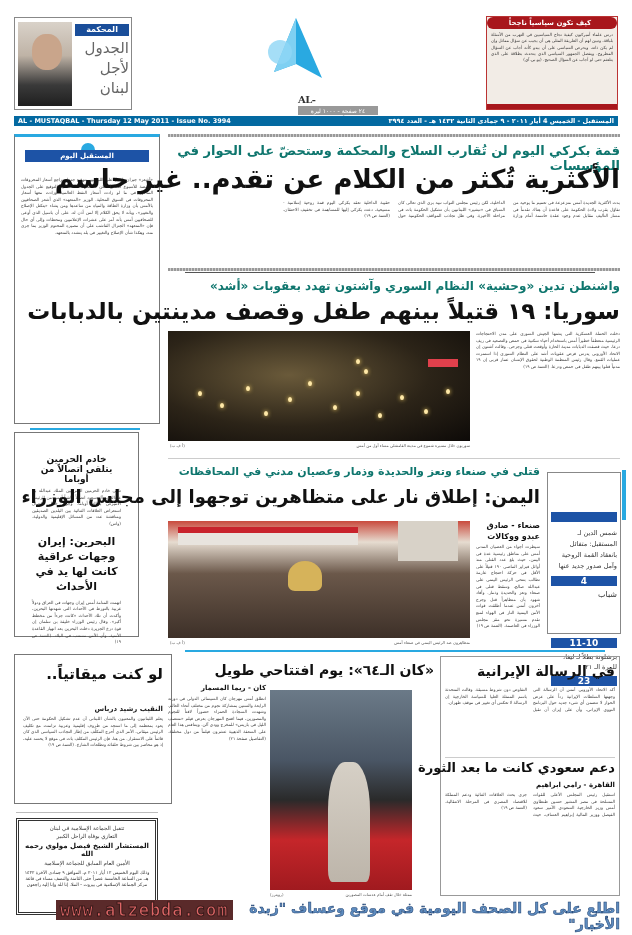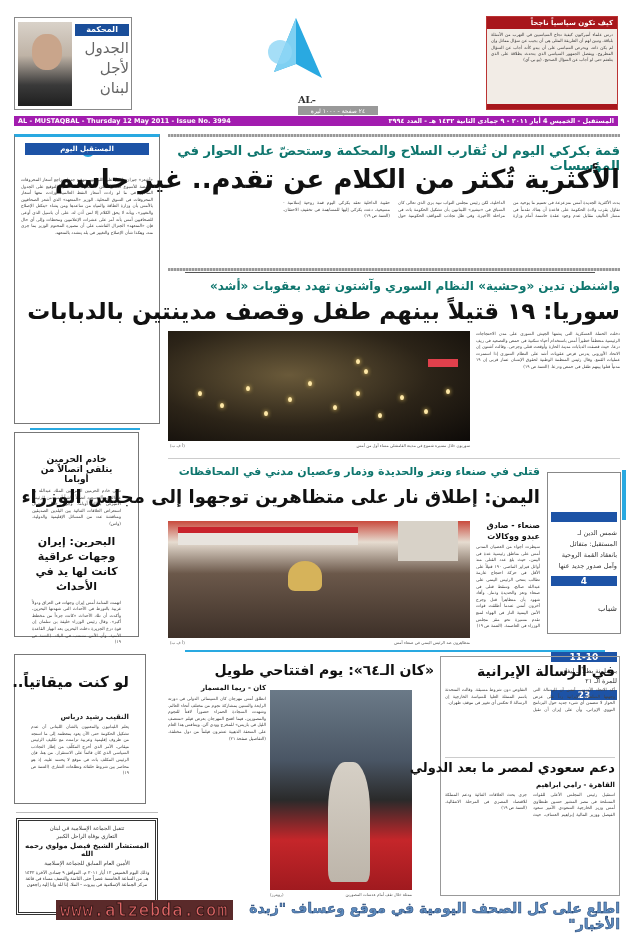--- a/index.html
+++ b/index.html
@@ -14,54 +14,54 @@
   .hariri-face { left: 14px; top: 12px; width: 30px; height: 36px; border-radius: 45%; background: #c9a58b; }
   .hariri-badge { left: 60px; top: 6px; width: 54px; height: 12px; background: #1a4e9a; color: #fff; font-size: 8px; text-align: center; line-height: 12px; font-weight: bold; }
   .hariri-text { left: 60px; top: 20px; width: 54px; font-size: 15px; color: #666; line-height: 20px; text-align: right; }
 
   .logo { left: 148px; top: 14px; width: 230px; height: 100px; }
   .logo-ar { left: 0; top: 8px; width: 230px; font-family: "DejaVu Serif", serif; font-size: 66px; font-weight: bold; line-height: 80px; text-align: center; color: #111; direction: rtl; letter-spacing: -2px; }
   .logo-latin { left: 150px; top: 80px; font-family: "DejaVu Serif", serif; font-size: 10px; font-weight: bold; color: #333; letter-spacing: -0.5px; }
   .logo-sub { left: 150px; top: 92px; width: 80px; height: 9px; background: #999; color: #fff; font-size: 6px; text-align: center; line-height: 9px; }
 
   .teaser { left: 486px; top: 16px; width: 132px; height: 94px; border: 1px solid #b33; background: #f2ece6; }
-  .teaser-head { left: 0; top: 0; width: 130px; height: 12px; background: #a8171c; color: #fff; font-size: 7px; font-weight: bold; text-align: right; padding-right: 4px; line-height: 12px; }
+  .teaser-head { left: 0; top: 0; width: 130px; height: 12px; background: #a8171c; color: #fff; font-size: 7px; font-weight: bold; text-align: center; padding-right: 4px; line-height: 12px; border-radius: 6px; }
   .teaser-body { left: 4px; top: 15px; width: 122px; font-size: 4.2px; line-height: 6.3px; color: #333; direction: rtl; text-align: justify; }
   .teaser-foot { left: 0; bottom: 0; width: 130px; height: 5px; background: #a8171c; }
 
-  .dateline { left: 14px; top: 116px; width: 604px; height: 10px; background: #a21caf; color: #fff; font-size: 6.5px; line-height: 10px; font-weight: bold; }
+  .dateline { left: 14px; top: 116px; width: 604px; height: 10px; background: #0369a1; color: #fff; font-size: 6.5px; line-height: 10px; font-weight: bold; }
   .dateline-en { left: 4px; top: 0; }
   .dateline-ar { right: 4px; top: 0; direction: rtl; }
 
   .sep-line { height: 1px; background: #555; }
   .gray-bar { height: 3px; background: repeating-linear-gradient(90deg,#999 0 2px,#ccc 2px 3px); }
 
   
   .left-box { left: 14px; top: 134px; width: 146px; height: 290px; border: 1px solid #777; border-top: 3px solid #29a9e1; padding: 4px; }
   .today-logo { left: 10px; top: 6px; width: 124px; height: 28px; }
-  .today-band { left: 0; top: 0; width: 124px; height: 12px; background: #1d53a6; color: #fff; font-size: 7px; font-weight: bold; line-height: 12px; }
+  .today-band { left: 0; top: 7px; width: 124px; height: 12px; background: #1d53a6; color: #fff; font-size: 7px; font-weight: bold; line-height: 12px; }
   .today-sail { left: 56px; top: 0; width: 14px; height: 14px; background: #29a9e1; border-radius: 50%; }
   .body-text { font-size: 4.3px; line-height: 6.6px; color: #444; direction: rtl; text-align: justify; }
 
   .left-box2 { left: 14px; top: 432px; width: 125px; height: 205px; border: 1px solid #777; padding: 17px; }
   .h-bold { font-weight: bold; color: #111; direction: rtl; text-align: center; }
 
   
   .kicker { font-size: 13px; font-weight: bold; color: #0f766e; direction: rtl; }
   .headline { font-weight: bold; color: #111; direction: rtl; white-space: nowrap; }
 
   .photo-syria { left: 168px; top: 331px; width: 302px; height: 110px; background: radial-gradient(ellipse at 40% 40%,#6a5a3a 0%,#2c2418 55%,#0d0a08 100%); overflow: hidden; }
   .candle { position: absolute; width: 4px; height: 5px; background: #ffe9a8; border-radius: 50%; box-shadow: 0 0 4px #ffd86b; }
 
   .photo-yemen { left: 168px; top: 521px; width: 302px; height: 117px; background: linear-gradient(180deg,#c94a3d 0%,#e6dcd0 18%,#6b584a 45%,#3d3028 100%); }
 
   .side-box { left: 547px; top: 472px; width: 74px; height: 162px; border: 1px solid #888; padding: 3px; }
   .blue-bar { height: 10px; background: #1d53a6; color: #fff; font-size: 9px; font-weight: bold; text-align: center; line-height: 10px; margin-top: 36px; }
 
-  .bottom-left { left: 14px; top: 654px; width: 132px; height: 150px; border: 1px solid #777; padding: 16px; }
+  .bottom-left { left: 14px; top: 654px; width: 158px; height: 150px; border: 1px solid #777; padding: 8px; }
   .ad-box { left: 16px; top: 818px; width: 142px; height: 97px; border: 3px double #333; padding: 4px; }
 
   .cannes-photo { left: 270px; top: 690px; width: 142px; height: 200px; background: linear-gradient(180deg,#6b7a88 0%,#4a5665 35%,#2a2a2a 55%,#c5262a 75%,#a01a1f 100%); }
   .dress { position: absolute; left: 58px; top: 72px; width: 42px; height: 120px; background: linear-gradient(180deg,#d6d0c6 0%,#bdb5aa 100%); border-radius: 40% 40% 10% 10%; }
 
   .eu-box { left: 440px; top: 656px; width: 180px; height: 240px; border: 1px solid #999; padding: 4px; }
 
   .banner { left: 0; top: 896px; width: 632px; height: 39px; }
   .banner-url { left: 56px; top: 4px; font-family: "DejaVu Sans Mono", monospace; font-size: 17px; font-weight: bold; color: #d66; -webkit-text-stroke: 1px #3a1a1a; letter-spacing: 1px; background: #5a2a2a; padding: 0 4px; }
   .banner-ar { left: 220px; top: 4px; width: 400px; font-size: 14px; font-weight: bold; color: #5e8cbf; -webkit-text-stroke: 0.5px #1e3f6e; direction: rtl; text-align: right; }
@@ -168,21 +168,21 @@
 </div>
 <div class="abs credit rtl" style="left:215px;top:640px;width:255px">متظاهرون ضد الرئيس اليمني في صنعاء أمس</div>
 <div class="abs credit" style="left:170px;top:640px">(أ ف ب)</div>
 <div class="abs h-bold rtl" style="left:476px;top:520px;width:64px;font-size:8px;line-height:11px;text-align:right">صنعاء - صادق عبدو ووكالات</div>
 <div class="abs body-text" style="left:476px;top:544px;width:64px;height:96px;overflow:hidden">سيطرت أجواء من العصيان المدني أمس على مناطق رئيسية عدة في اليمن، حيث بلغ عدد القتلى منذ أوائل فبراير الماضي ١٩٠ قتيلاً على الأقل في حركة احتجاج عارمة تطالب بتنحي الرئيس اليمني علي عبدالله صالح، وسقط قتلى في صنعاء وتعز والحديدة وذمار. وأفاد شهود بأن متظاهراً قتل وجرح آخرون أمس عندما أطلقت قوات الأمن اليمنية النار في الهواء لمنع تقدم مسيرة نحو مقر مجلس الوزراء في العاصمة. (التتمة ص ١٩)</div>
 
 <div class="abs side-box">
   <div class="blue-bar"></div>
   <div class="rtl" style="font-size:6.5px;line-height:11px;color:#333;margin-top:6px">شمس الدين لـ المستقبل: متفائل بانعقاد القمة الروحية وآمل صدور جديد عنها</div>
   <div class="blue-bar" style="margin-top:4px">4</div>
-  <div class="rtl" style="font-size:8px;line-height:14px;color:#333;margin-top:16px">شباب</div>
+  <div class="rtl" style="font-size:8px;line-height:14px;color:#333;margin-top:2px">شباب</div>
   <div class="blue-bar">11-10</div>
   <div class="rtl" style="font-size:6.5px;line-height:10px;color:#333;margin-top:4px">برشلونة بطلاً لـ ليغا، للمرة الـ ٢١</div>
   <div class="blue-bar" style="margin-top:4px">23</div>
 </div>
 <div class="abs right-edge"></div>
 
 <div class="abs" style="left:185px;top:650px;width:420px;height:2px;background:#29a9e1"></div>
 
 <div class="abs bottom-left">
   <div class="headline rtl" style="font-size:15px;line-height:22px;text-align:right">لو كنت ميقاتياً..</div>
@@ -205,21 +205,21 @@
 <div class="abs cannes-photo">
   <div class="dress"></div>
 </div>
 <div class="abs credit rtl" style="left:300px;top:892px;width:112px">ممثلة خلال تقف أمام عدسات المصورين</div>
 <div class="abs credit" style="left:270px;top:892px">(رويترز)</div>
 
 <div class="abs eu-box">
   <div class="headline rtl" style="font-size:14px;line-height:20px;text-align:right">في الرسالة الإيرانية</div>
   <div class="body-text" style="margin-top:6px;height:64px;column-count:2;column-gap:6px;overflow:hidden">أكد الاتحاد الأوروبي أمس أن الرسالة التي وجهتها السلطات الإيرانية رداً على عرض الحوار لا تتضمن أي شيء جديد حول البرنامج النووي الإيراني، وأن على إيران أن تقبل التفاوض دون شروط مسبقة. وقالت المتحدثة باسم الممثلة العليا للسياسة الخارجية إن الرسالة لا تعكس أي تغيير في موقف طهران.</div>
   <div class="sep-line" style="margin-top:6px;background:#ccc"></div>
-  <div class="headline rtl" style="font-size:13px;line-height:19px;text-align:right">دعم سعودي لمصر ما بعد الدولي</div>
+  <div class="headline rtl" style="font-size:13px;line-height:19px;text-align:right">دعم سعودي كانت ما بعد الثورة</div>
   <div class="rtl" style="font-size:7px;font-weight:bold;margin-top:4px">القاهرة - رامي ابراهيم</div>
   <div class="body-text" style="margin-top:3px;height:50px;column-count:2;column-gap:6px;overflow:hidden">استقبل رئيس المجلس الأعلى للقوات المسلحة في مصر المشير حسين طنطاوي أمس وزير الخارجية السعودي الأمير سعود الفيصل ووزير المالية إبراهيم العساف، حيث جرى بحث العلاقات الثنائية ودعم المملكة للاقتصاد المصري في المرحلة الانتقالية. (التتمة ص ١٩)</div>
 </div>
 
 <div class="abs banner">
   <div class="abs banner-url">www.alzebda.com</div>
   <div class="abs banner-ar">اطلع على كل الصحف اليومية في موقع وعساف "زبدة الأخبار"</div>
 </div>
 
 </body></html>

